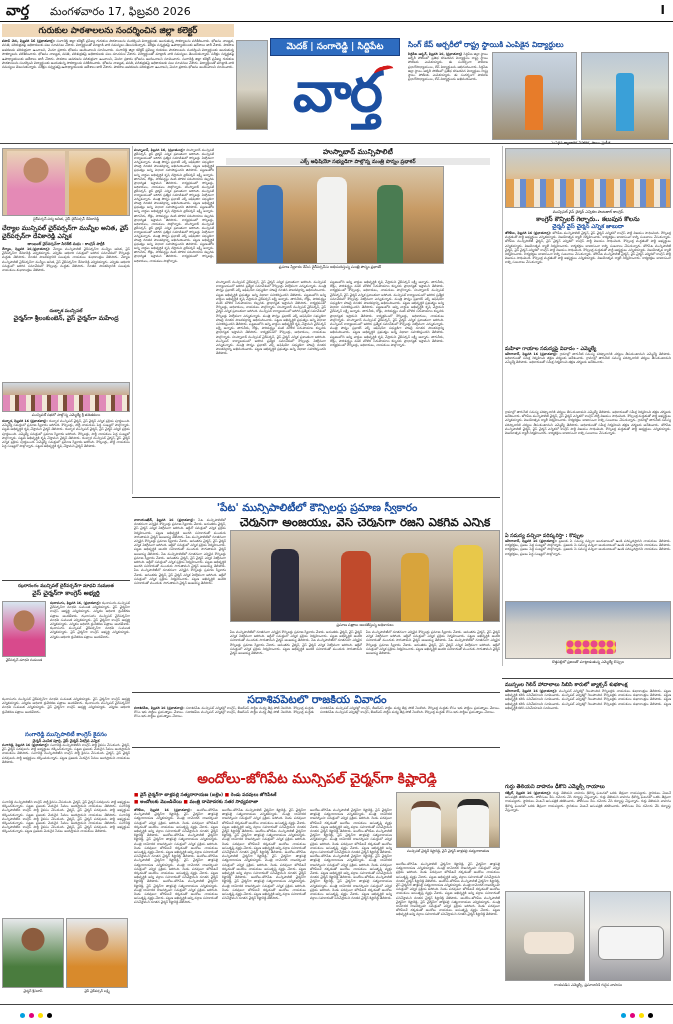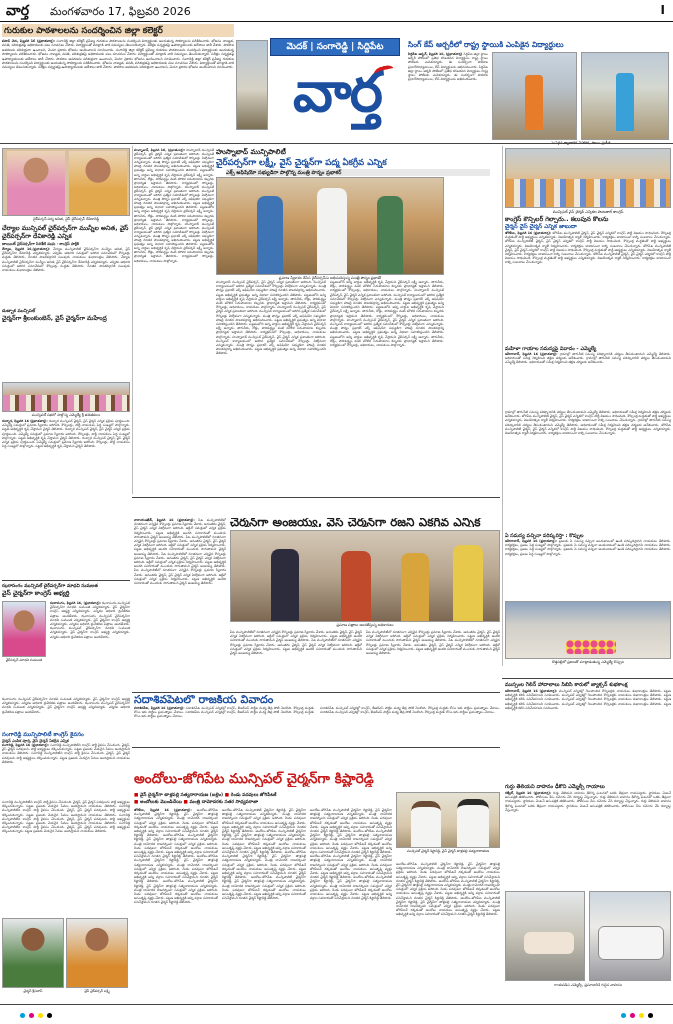--- a/index.html
+++ b/index.html
@@ -1,19 +1,19 @@
 <!DOCTYPE html>
 <html><head>
 <meta charset="utf-8">
 <style>
 *{box-sizing:border-box;margin:0;padding:0}
 body{width:673px;height:1024px;background:#fff;font-family:"DejaVu Sans",sans-serif;color:#222;overflow:hidden;position:relative}
 .abs{position:absolute}
 .txt{font-size:3.2px;line-height:4.2px;color:#333;text-align:justify;overflow:hidden}
-.hl{font-weight:bold;color:#1a1a1a;text-align:left;overflow:hidden}
+.hl{font-weight:bold;color:#1a1a1a;text-align:center;overflow:hidden}
 .photo{overflow:hidden;border:0.5px solid #999}
 .rule{background:#444}
 .vrule{background:#bbb;width:0.6px}
 .cap{font-size:4.2px;line-height:5px;color:#222;text-align:center;font-weight:bold;overflow:hidden}
 .dateline{font-weight:bold;color:#111}
 .bullet{color:#c00}
 </style>
 </head>
 <body>
 
@@ -85,21 +85,20 @@
     <span>పట్టణంలోని అన్ని వార్డుల అభివృద్ధికి కృషి చేస్తామని చైర్‌పర్సన్ లక్ష్మీ అన్నారు. తాగునీరు, రోడ్లు, పారిశుద్ధ్యం వంటి మౌలిక సదుపాయాల కల్పనకు ప్రాధాన్యత ఇస్తామని తెలిపారు. కార్యక్రమంలో కౌన్సిలర్లు, అధికారులు, నాయకులు పాల్గొన్నారు.</span>
     <span>హుస్నాబాద్ మున్సిపల్ చైర్‌పర్సన్, వైస్ చైర్మన్ ఎన్నిక ప్రశాంతంగా జరిగింది. మున్సిపల్ కార్యాలయంలో జరిగిన ప్రత్యేక సమావేశంలో కౌన్సిలర్లు ఏకగ్రీవంగా ఎన్నుకున్నారు. మంత్రి పొన్నం ప్రభాకర్ ఎక్స్ అఫిషియో సభ్యుడిగా హాజరై నూతన పాలకవర్గాన్ని అభినందించారు. పట్టణ అభివృద్ధికి ప్రభుత్వం అన్ని విధాలా సహకరిస్తుందని తెలిపారు.</span>
     <span>పట్టణంలోని అన్ని వార్డుల అభివృద్ధికి కృషి చేస్తామని చైర్‌పర్సన్ లక్ష్మీ అన్నారు. తాగునీరు, రోడ్లు, పారిశుద్ధ్యం వంటి మౌలిక సదుపాయాల కల్పనకు ప్రాధాన్యత ఇస్తామని తెలిపారు. కార్యక్రమంలో కౌన్సిలర్లు, అధికారులు, నాయకులు పాల్గొన్నారు.</span>
     <span>హుస్నాబాద్ మున్సిపల్ చైర్‌పర్సన్, వైస్ చైర్మన్ ఎన్నిక ప్రశాంతంగా జరిగింది. మున్సిపల్ కార్యాలయంలో జరిగిన ప్రత్యేక సమావేశంలో కౌన్సిలర్లు ఏకగ్రీవంగా ఎన్నుకున్నారు. మంత్రి పొన్నం ప్రభాకర్ ఎక్స్ అఫిషియో సభ్యుడిగా హాజరై నూతన పాలకవర్గాన్ని అభినందించారు. పట్టణ అభివృద్ధికి ప్రభుత్వం అన్ని విధాలా సహకరిస్తుందని తెలిపారు.</span>
     <span>పట్టణంలోని అన్ని వార్డుల అభివృద్ధికి కృషి చేస్తామని చైర్‌పర్సన్ లక్ష్మీ అన్నారు. తాగునీరు, రోడ్లు, పారిశుద్ధ్యం వంటి మౌలిక సదుపాయాల కల్పనకు ప్రాధాన్యత ఇస్తామని తెలిపారు. కార్యక్రమంలో కౌన్సిలర్లు, అధికారులు, నాయకులు పాల్గొన్నారు.</span>
   </div>
 </div>
 
 <div class="abs" style="left:216px;top:148px;width:284px;height:346px">
   <div class="hl" style="font-size:7px;line-height:9px">హుస్నాబాద్ మున్సిపాలిటీ</div>
-  <div class="hl" style="font-size:8.6px;line-height:11px;color:#1c4fa0;white-space:nowrap">చైర్‌పర్సన్‌గా లక్ష్మీ, వైస్ చైర్మన్‌గా పద్మ ఏకగ్రీవ ఎన్నిక</div>
   <div class="hl" style="font-size:5.2px;line-height:7px;background:#e8e8e8;margin:1px 10px">ఎక్స్ అఫిషియో సభ్యుడిగా పాల్గొన్న మంత్రి పొన్నం ప్రభాకర్</div>
   <div class="photo" style="margin-top:1px;width:228px;height:98px;background:linear-gradient(180deg,#d9c6a8 0%,#c79a64 45%,#8b6b44 100%);position:relative">
     <div class="abs" style="left:40px;top:18px;width:26px;height:80px;background:#3f74b4;border-radius:8px 8px 0 0"></div>
     <div class="abs" style="left:100px;top:10px;width:30px;height:88px;background:#f2f2f0;border-radius:8px 8px 0 0"></div>
     <div class="abs" style="left:160px;top:18px;width:26px;height:80px;background:#4a7c52;border-radius:8px 8px 0 0"></div>
   </div>
   <div class="cap" style="width:228px;font-size:3.6px;font-weight:normal;margin-top:1px">ప్రమాణ స్వీకారం చేసిన చైర్‌పర్సన్‌ను అభినందిస్తున్న మంత్రి పొన్నం ప్రభాకర్</div>
   <div class="txt" style="position:absolute;left:0;top:132px;width:110px;height:210px">
     <span>హుస్నాబాద్ మున్సిపల్ చైర్‌పర్సన్, వైస్ చైర్మన్ ఎన్నిక ప్రశాంతంగా జరిగింది. మున్సిపల్ కార్యాలయంలో జరిగిన ప్రత్యేక సమావేశంలో కౌన్సిలర్లు ఏకగ్రీవంగా ఎన్నుకున్నారు. మంత్రి పొన్నం ప్రభాకర్ ఎక్స్ అఫిషియో సభ్యుడిగా హాజరై నూతన పాలకవర్గాన్ని అభినందించారు. పట్టణ అభివృద్ధికి ప్రభుత్వం అన్ని విధాలా సహకరిస్తుందని తెలిపారు.</span>
     <span>పట్టణంలోని అన్ని వార్డుల అభివృద్ధికి కృషి చేస్తామని చైర్‌పర్సన్ లక్ష్మీ అన్నారు. తాగునీరు, రోడ్లు, పారిశుద్ధ్యం వంటి మౌలిక సదుపాయాల కల్పనకు ప్రాధాన్యత ఇస్తామని తెలిపారు. కార్యక్రమంలో కౌన్సిలర్లు, అధికారులు, నాయకులు పాల్గొన్నారు.</span>
@@ -168,20 +167,21 @@
     <span class="dateline">దుబ్బాక, ఫిబ్రవరి 16 (ప్రభాతవార్త):</span>
     <span>దుబ్బాక మున్సిపల్ చైర్మన్, వైస్ చైర్మన్ ఎన్నిక ప్రక్రియ పూర్తయింది. ఎమ్మెల్యే సమక్షంలో ప్రమాణ స్వీకారం జరిగింది. కౌన్సిలర్లు, పార్టీ నాయకులు పెద్ద సంఖ్యలో పాల్గొన్నారు. పట్టణ అభివృద్ధికి కృషి చేస్తామని చైర్మన్ తెలిపారు.</span>
     <span>దుబ్బాక మున్సిపల్ చైర్మన్, వైస్ చైర్మన్ ఎన్నిక ప్రక్రియ పూర్తయింది. ఎమ్మెల్యే సమక్షంలో ప్రమాణ స్వీకారం జరిగింది. కౌన్సిలర్లు, పార్టీ నాయకులు పెద్ద సంఖ్యలో పాల్గొన్నారు. పట్టణ అభివృద్ధికి కృషి చేస్తామని చైర్మన్ తెలిపారు.</span>
     <span>దుబ్బాక మున్సిపల్ చైర్మన్, వైస్ చైర్మన్ ఎన్నిక ప్రక్రియ పూర్తయింది. ఎమ్మెల్యే సమక్షంలో ప్రమాణ స్వీకారం జరిగింది. కౌన్సిలర్లు, పార్టీ నాయకులు పెద్ద సంఖ్యలో పాల్గొన్నారు. పట్టణ అభివృద్ధికి కృషి చేస్తామని చైర్మన్ తెలిపారు.</span>
   </div>
 </div>
 
 <div class="abs rule" style="left:132px;top:497px;width:368px;height:0.8px"></div>
 
 <div class="abs" style="left:134px;top:500px;width:366px;height:190px">
+  <div class="hl" style="font-size:10.5px;line-height:14px;color:#1c4fa0;white-space:nowrap">'పేట' మున్సిపాలిటీలో కౌన్సిలర్లు ప్రమాణ స్వీకారం</div>
   <div class="txt" style="position:absolute;left:0;top:18px;width:92px;height:172px">
     <span class="dateline">నారాయణఖేడ్, ఫిబ్రవరి 16 (ప్రభాతవార్త):</span>
     <span>పేట మున్సిపాలిటీలో నూతనంగా ఎన్నికైన కౌన్సిలర్లు ప్రమాణ స్వీకారం చేశారు. అనంతరం చైర్మన్, వైస్ చైర్మన్ ఎన్నిక ఏకగ్రీవంగా జరిగింది. ఆర్డీవో సమక్షంలో ఎన్నిక ప్రక్రియ నిర్వహించారు. పట్టణ అభివృద్ధికి అందరి సహకారంతో ముందుకు సాగుతామని చైర్మన్ అంజయ్య తెలిపారు.</span>
     <span>పేట మున్సిపాలిటీలో నూతనంగా ఎన్నికైన కౌన్సిలర్లు ప్రమాణ స్వీకారం చేశారు. అనంతరం చైర్మన్, వైస్ చైర్మన్ ఎన్నిక ఏకగ్రీవంగా జరిగింది. ఆర్డీవో సమక్షంలో ఎన్నిక ప్రక్రియ నిర్వహించారు. పట్టణ అభివృద్ధికి అందరి సహకారంతో ముందుకు సాగుతామని చైర్మన్ అంజయ్య తెలిపారు.</span>
     <span>పేట మున్సిపాలిటీలో నూతనంగా ఎన్నికైన కౌన్సిలర్లు ప్రమాణ స్వీకారం చేశారు. అనంతరం చైర్మన్, వైస్ చైర్మన్ ఎన్నిక ఏకగ్రీవంగా జరిగింది. ఆర్డీవో సమక్షంలో ఎన్నిక ప్రక్రియ నిర్వహించారు. పట్టణ అభివృద్ధికి అందరి సహకారంతో ముందుకు సాగుతామని చైర్మన్ అంజయ్య తెలిపారు.</span>
     <span>పేట మున్సిపాలిటీలో నూతనంగా ఎన్నికైన కౌన్సిలర్లు ప్రమాణ స్వీకారం చేశారు. అనంతరం చైర్మన్, వైస్ చైర్మన్ ఎన్నిక ఏకగ్రీవంగా జరిగింది. ఆర్డీవో సమక్షంలో ఎన్నిక ప్రక్రియ నిర్వహించారు. పట్టణ అభివృద్ధికి అందరి సహకారంతో ముందుకు సాగుతామని చైర్మన్ అంజయ్య తెలిపారు.</span>
   </div>
   <div class="abs hl" style="left:96px;top:18px;width:270px;font-size:12px;line-height:9px;white-space:nowrap">చైర్మన్‌గా అంజయ్య, వైస్ చైర్మన్‌గా రజనీ ఏకగ్రీవ ఎన్నిక</div>
   <div class="abs photo" style="left:96px;top:30px;width:270px;height:92px;background:linear-gradient(180deg,#d4c8b6 0%,#b6a48e 50%,#7c6852 100%)">
     <div class="abs" style="left:40px;top:18px;width:28px;height:74px;background:#2c2c3c;border-radius:8px 8px 0 0"></div>

